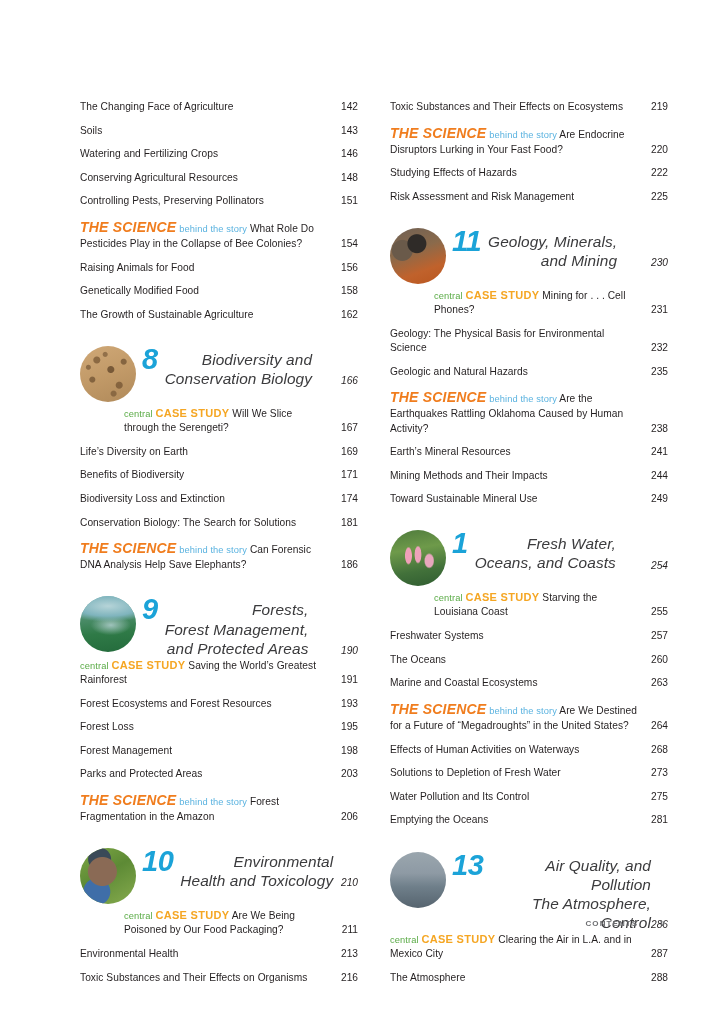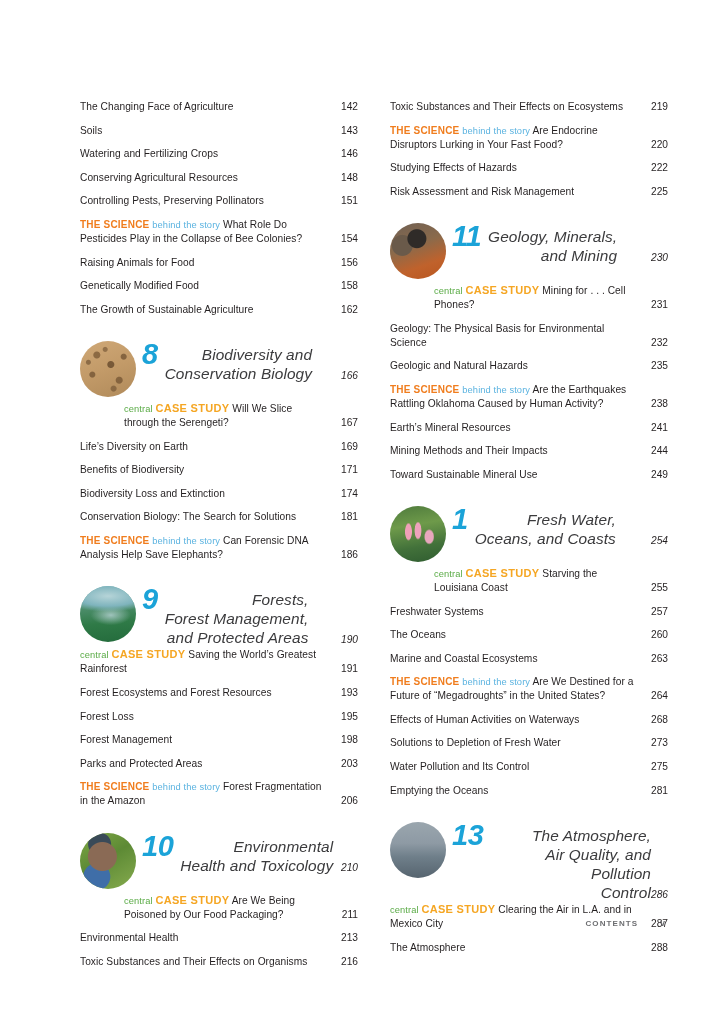--- a/index.html
+++ b/index.html
@@ -45,21 +45,22 @@
     min-width: 22px;
     font-size: 10.2px;
     align-self: flex-end;
   }
 
   
   .sci-label {
     font-weight: bold;
     color: #f07d1e;
     letter-spacing: 0.2px;
-    font-size: 10px;
+    font-size: 14px;
+    font-style: italic;
   }
   .sci-sub {
     color: #5bb3e0;
     font-size: 9.3px;
     letter-spacing: 0.1px;
   }
   .cs-central {
     color: #5aab46;
     font-size: 9.3px;
     letter-spacing: 0.1px;
@@ -464,22 +465,22 @@
         </div>
         <div class="chapter">
           <div class="chapter-head">
             <div class="chap-thumb">
               <div class="art art-atmos"></div>
             </div>
             <div class="chap-titlewrap">
               <div class="chap-numtitle">
                 <div class="chap-num">13</div>
                 <div class="chap-title">
+                  <div>Air Quality, and Pollution</div>
                   <div>The Atmosphere,</div>
-                  <div>Air Quality, and Pollution</div>
                   <div>Control</div>
                 </div>
               </div>
               <div class="chap-page">286</div>
             </div>
           </div>
           <div class="entry">
             <div class="etext"><span class="cs-central">central</span> <span class="cs-label">CASE STUDY</span>  <span>Clearing the Air in L.A. and in Mexico City</span></div>
             <div class="epage">287</div>
           </div>

